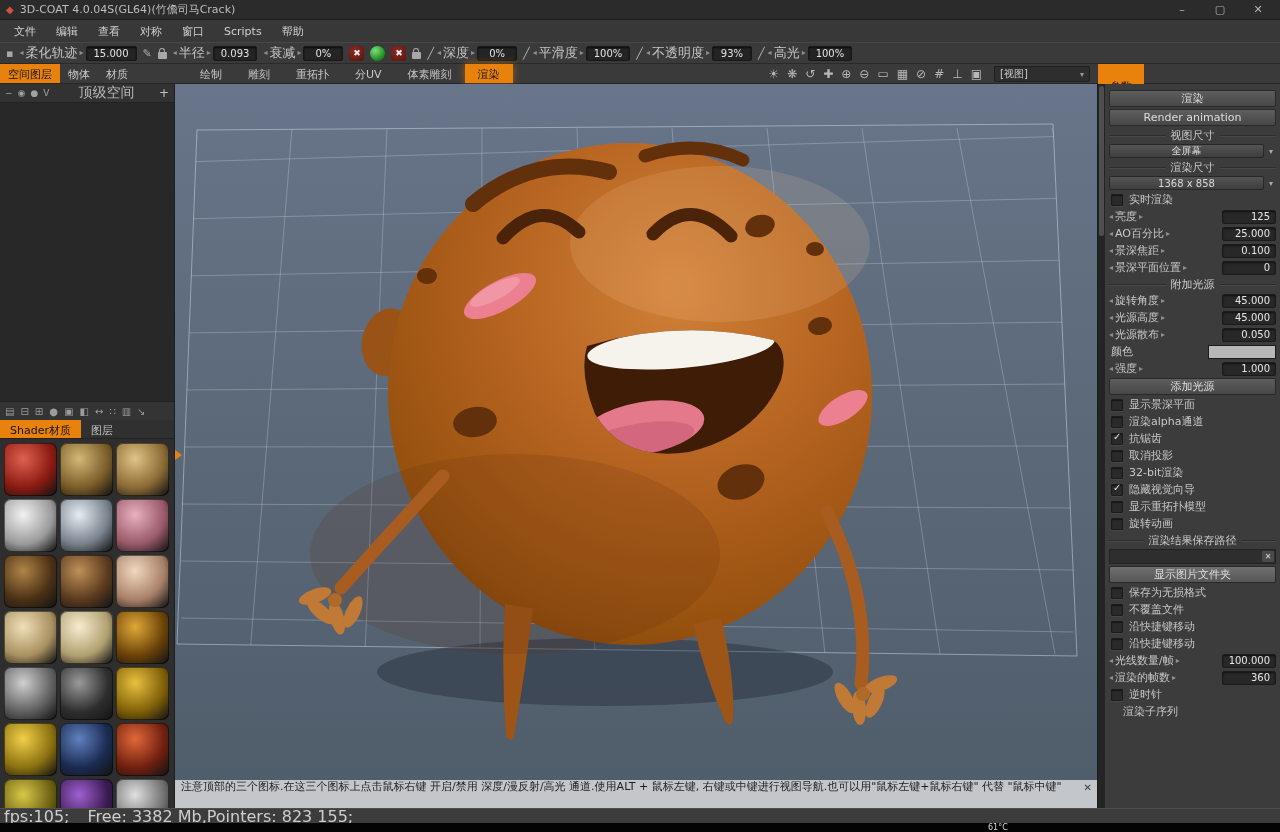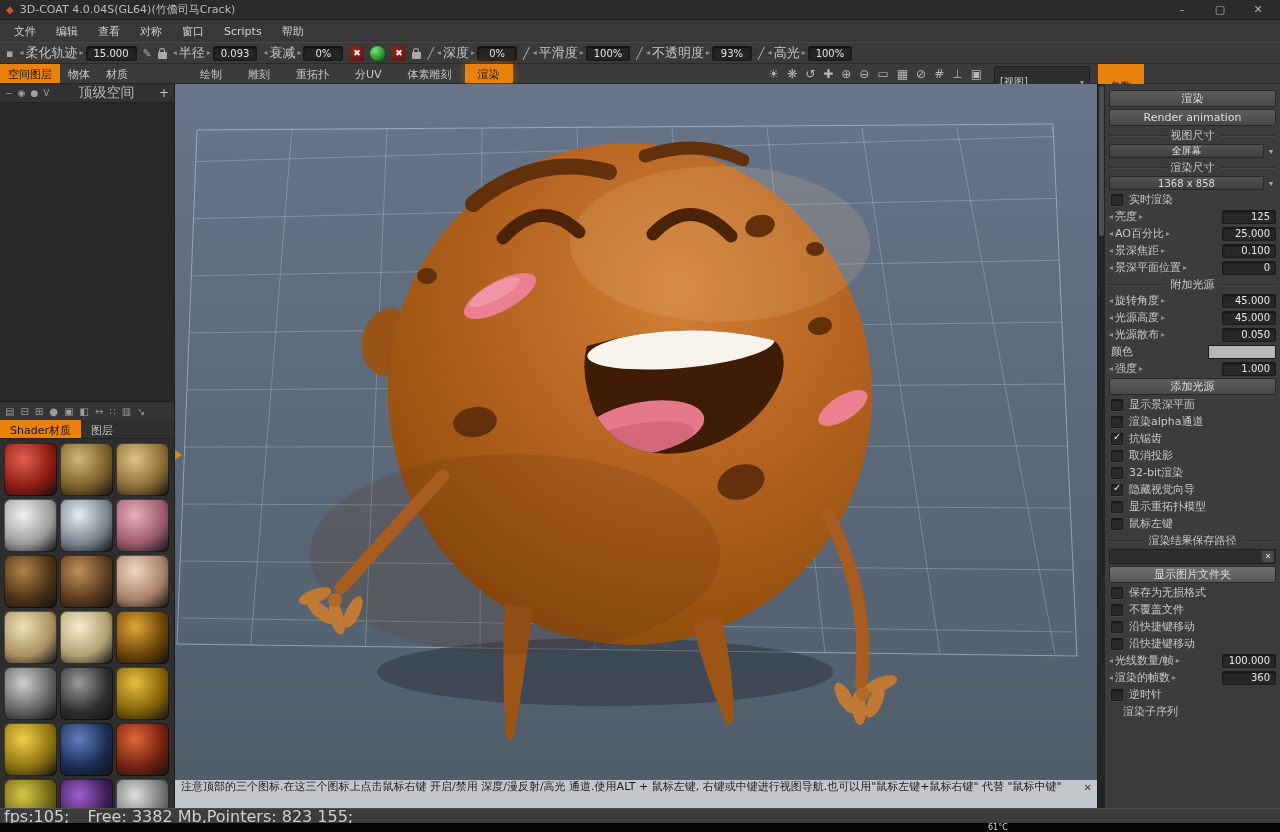--- a/index.html
+++ b/index.html
@@ -45,21 +45,21 @@
   .lp-tabs{width:175px;display:flex;align-items:stretch;flex:none}
   .lp-tab{padding:3px 8px;color:#c8c8c8}
   .lp-tab.active{background:#e8820c;color:#151515}
   .ws-tabs{display:flex;align-items:stretch;margin-left:12px;flex:none}
   .ws-tab{padding:3px 13px;color:#c8c8c8}
   .ws-tab.active{background:#e8820c;color:#151515;box-shadow:0 0 8px rgba(232,130,12,.55)}
   .tb2-spacer{flex:1}
   .tb2-icons{display:flex;align-items:center;gap:8px;margin-right:12px}
   .tb-icon{color:#b8b8b8;font-size:12px}
   .view-dd{display:flex;align-items:center;justify-content:space-between;background:#2e2e2e;
-    border:1px solid #1f1f1f;border-radius:2px;height:14px;margin:2px 8px 0 0;padding:8px 5px;width:84px;flex:none}
+    border:1px solid #1f1f1f;border-radius:2px;height:14px;margin:2px 8px 0 0;padding:0 5px;width:84px;flex:none}
   .view-dd-label{font-size:10px;color:#cccccc}
   .dd-arrow{font-size:8px;color:#9a9a9a}
   .params-tab{background:#e8820c;color:#151515;padding:15px 12px;flex:none}
   .tb2-end{width:136px;flex:none}
   
   .left-panel{position:absolute;left:0;top:84px;width:175px;height:724px;background:#2d2d2d;
     border-right:1px solid #1e1e1e;display:flex;flex-direction:column;box-sizing:border-box;overflow:hidden}
   .lp-treebar{height:18px;flex:none;display:flex;align-items:center;padding:0 5px;gap:5px;background:#323232}
   .tree-icon{font-size:9px;color:#a2a2a2}
   .lp-root{font-size:14px;color:#b8b8b8;margin-left:24px}
@@ -601,21 +601,21 @@
         <span class="cb-label">隐藏视觉向导</span>
       </div>
     
       <div class="p-row">
         <span class="cb-box"></span>
         <span class="cb-label">显示重拓扑模型</span>
       </div>
     
       <div class="p-row">
         <span class="cb-box"></span>
-        <span class="cb-label">鼠标左键</span>
+        <span class="cb-label">旋转动画</span>
       </div>
     
   </div>
 
   <div class="p-section">
     <span>渲染结果保存路径</span>
   </div>
   <div class="p-pathfield">
     <span class="path-clear">✕</span>
   </div>

